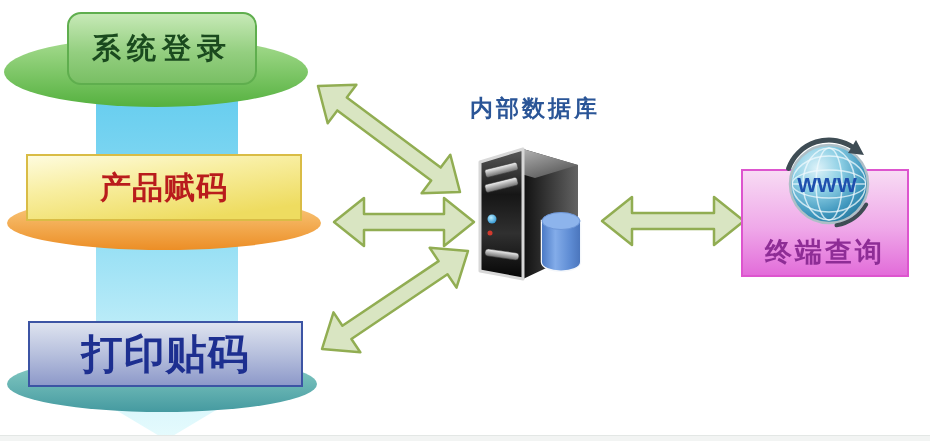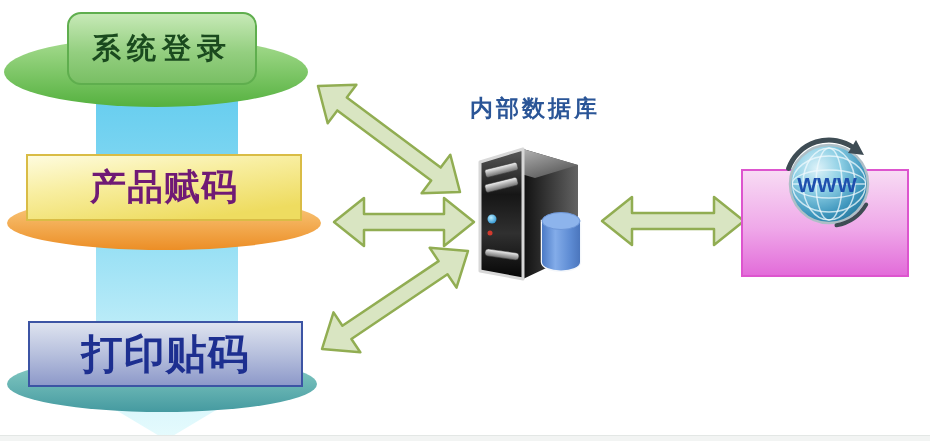--- a/index.html
+++ b/index.html
@@ -6,21 +6,21 @@
   .stage{
     position:relative;width:930px;height:441px;background:#ffffff;
     overflow:hidden;font-family:"Liberation Sans", sans-serif;
   }
   .stage svg{position:absolute;left:0;top:0;}
   .label{
     position:absolute;display:flex;align-items:center;justify-content:center;
     font-weight:bold;white-space:nowrap;
   }
   .label-login{left:68px;top:13px;width:188px;height:71px;font-size:29px;letter-spacing:6px;color:#1a4a1e;}
-  .label-coding{left:27px;top:155px;width:274px;height:65px;font-size:36px;letter-spacing:1px;color:#701a75;}
+  .label-coding{left:27px;top:155px;width:274px;height:65px;font-size:31px;letter-spacing:1px;color:#b91c1c;}
   .label-print{left:29px;top:322px;width:273px;height:64px;font-size:41px;letter-spacing:1px;color:#1d2f90;}
   .label-db{left:440px;top:95px;width:190px;height:26px;font-size:23px;letter-spacing:3px;color:#2a5597;}
   .label-query{left:742px;top:232px;width:166px;height:40px;font-size:27px;letter-spacing:3px;color:#8e2d96;}
   .bottom-strip{
     position:absolute;left:0;top:435px;width:930px;height:6px;
     background:#f2f4f3;border-top:1px solid #e3e7e5;
   }
 </style>
 </head>
 <body>
@@ -157,15 +157,16 @@
     <polygon points="864,155 848,153 856,140" fill="#3e4c54"></polygon>
     <path d="M866.2,204.5 A43,43 0 0 1 836.5,225.3" fill="none" stroke="#3e4c54" stroke-width="4" stroke-linecap="round"></path>
     <text x="827" y="192" text-anchor="middle" font-family="Liberation Sans, sans-serif" font-size="21" font-weight="bold" fill="#1e4fae">WWW</text>
   </g>
 </svg>
 
   <div class="label label-login">系统登录</div>
   <div class="label label-coding">产品赋码</div>
   <div class="label label-print">打印贴码</div>
   <div class="label label-db">内部数据库</div>
+  <div class="label label-query">终端查询</div>
 
   <div class="bottom-strip"></div>
 </div>
 
 </body></html>

